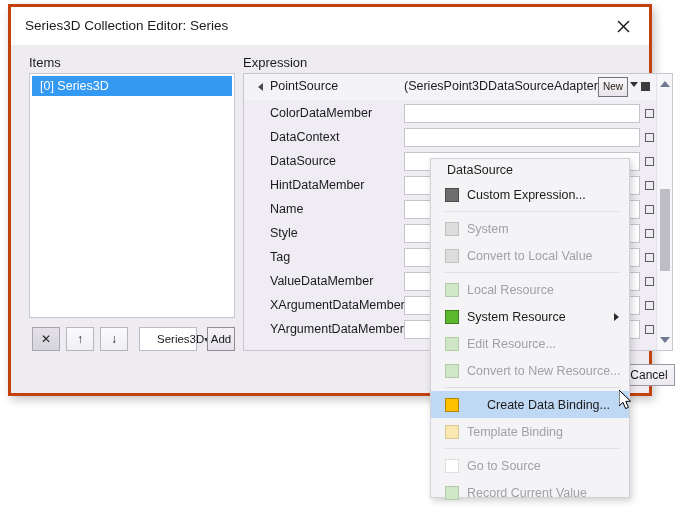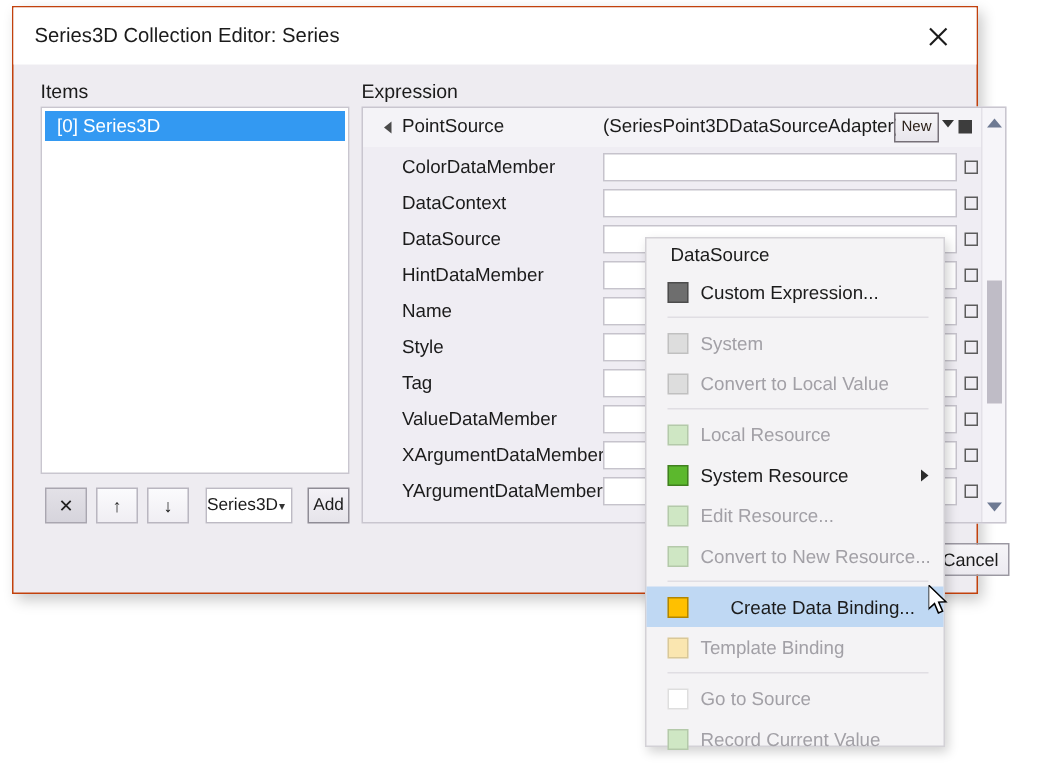--- a/index.html
+++ b/index.html
@@ -19,21 +19,21 @@
   }
 
   
   #dialog {
     position: absolute;
     left: 8px;
     top: 4px;
     width: 644px;
     height: 392px;
     background: #eeecf1;
-    border: 1px solid #c2410c;
+    border: 3px solid #c2410c;
     box-sizing: border-box;
     box-shadow: 3px 4px 9px rgba(0,0,0,0.22);
   }
   #titlebar {
     position: absolute;
     left: 0; top: 0;
     width: 100%;
     height: 38px;
     background: #ffffff;
     box-sizing: border-box;
@@ -128,21 +128,21 @@
     height: 24px;
     background: #ffffff;
     border: 1px solid #bdbac4;
     box-sizing: border-box;
     font-size: 11.5px;
     color: #1b1b1b;
     display: flex;
     align-items: center;
     cursor: default;
   }
-  #type-combo .combo-text { padding-left: 0; }
+  #type-combo .combo-text { padding-left: 17px; }
   #type-combo .combo-arrow {
     margin-left: auto;
     margin-right: 4px;
     font-size: 8px;
     color: #333;
   }
   #btn-add {
     position: absolute;
     left: 196px;
     top: 320px;

